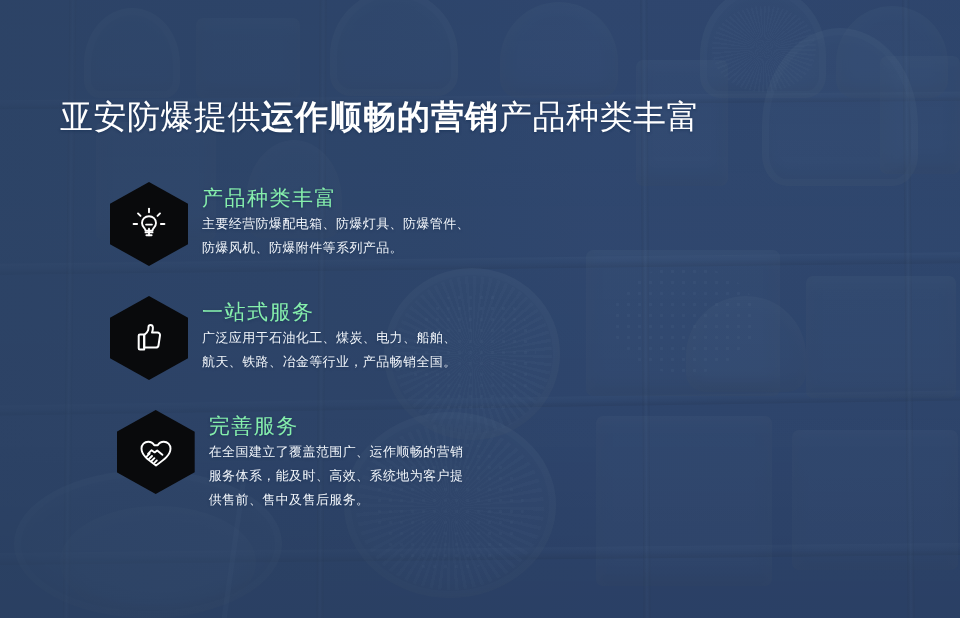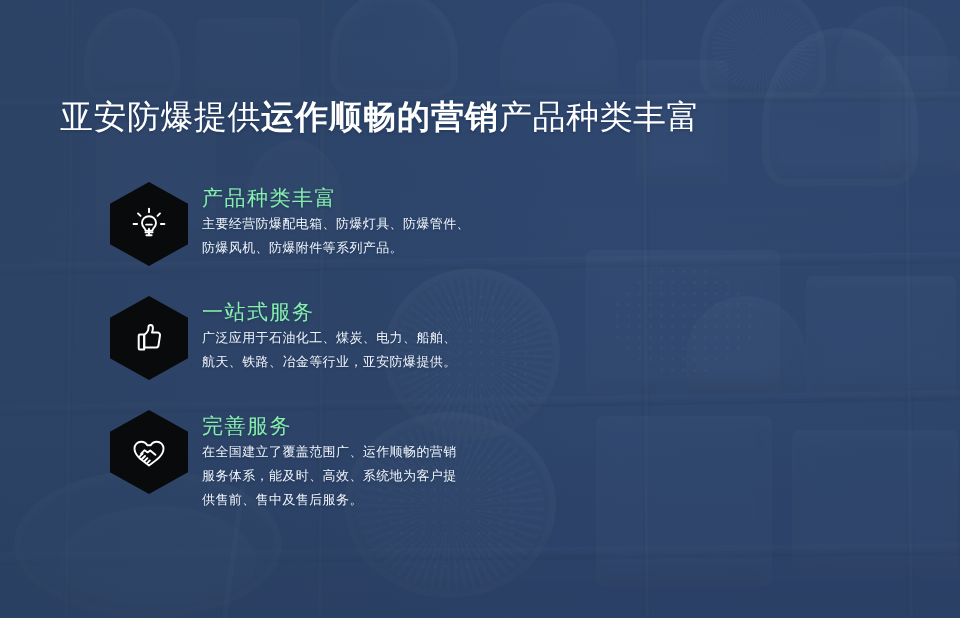--- a/index.html
+++ b/index.html
@@ -182,21 +182,21 @@
     position: absolute;
     left: 110px;
     top: 182px;
   }
   .feature {
     position: relative;
     display: flex;
     align-items: flex-start;
     margin-bottom: 30px;
   }
-  .feature:last-child { margin-bottom: 0; }
+  .feature:last-child { margin-bottom: 0; justify-content: center; }
 
   .hex-wrap {
     position: relative;
     width: 78px;
     height: 84px;
     flex: 0 0 78px;
   }
   .hex {
     position: absolute;
     left: 0;
@@ -329,21 +329,21 @@
               <g fill="none" stroke="#ffffff" stroke-width="2.0" stroke-linecap="round" stroke-linejoin="round">
                 <path d="M15.2 17.0c1.6-1.2 3.3-3.0 3.9-4.8 0.4-1.2 0.3-2.4 0.4-3.3 0.1-1.1 0.9-1.9 2.0-1.9 1.3 0 2.3 1.1 2.4 2.5 0.1 1.6-0.3 3.4-0.9 5.0h5.4c1.6 0 2.8 1.3 2.6 2.8l-1.5 10.0c-0.2 1.3-1.3 2.3-2.6 2.3H15.2z"></path>
                 <path d="M15.2 16.6H10.9c-0.7 0-1.2 0.5-1.2 1.2v12.4c0 0.7 0.5 1.2 1.2 1.2h4.3z"></path>
               </g>
             </svg>
           </div>
         </div>
         <div class="feature-text">
           <div class="feature-title">一站式服务</div>
           <div class="feature-desc">广泛应用于石油化工、煤炭、电力、船舶、
-航天、铁路、冶金等行业，亚安防爆提供。</div>
+航天、铁路、冶金等行业，产品畅销全国。</div>
         </div>
       </div>
 
       <div class="feature">
         <div class="hex-wrap">
           <div class="hex">
             <svg width="42" height="42" viewBox="0 0 42 42">
               <g fill="none" stroke="#ffffff" stroke-width="1.9" stroke-linecap="round" stroke-linejoin="round">
                 <path d="M21 34.5C12.5 28.5 6.5 24.0 6.5 17.6c0-4.0 3.0-6.9 6.7-6.9 2.6 0 4.9 1.4 6.1 3.5h3.4c1.2-2.1 3.5-3.5 6.1-3.5 3.7 0 6.7 2.9 6.7 6.9 0 6.4-6.0 10.9-14.5 16.9z"></path>
                 <path d="M13.0 22.8l3.6-3.6 3.0 2.2 2.6-2.0 5.2 4.4"></path>

